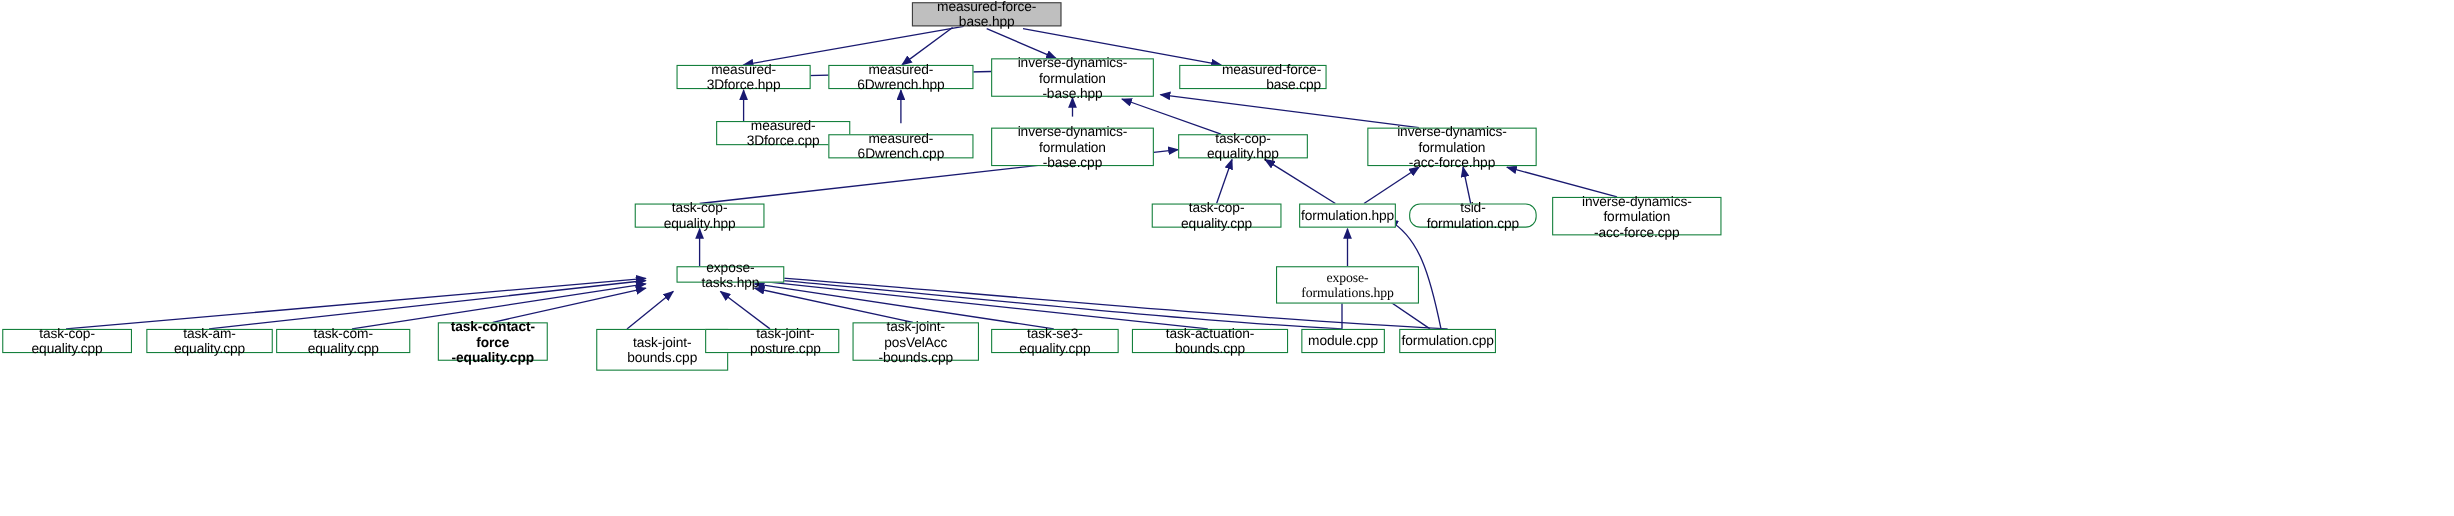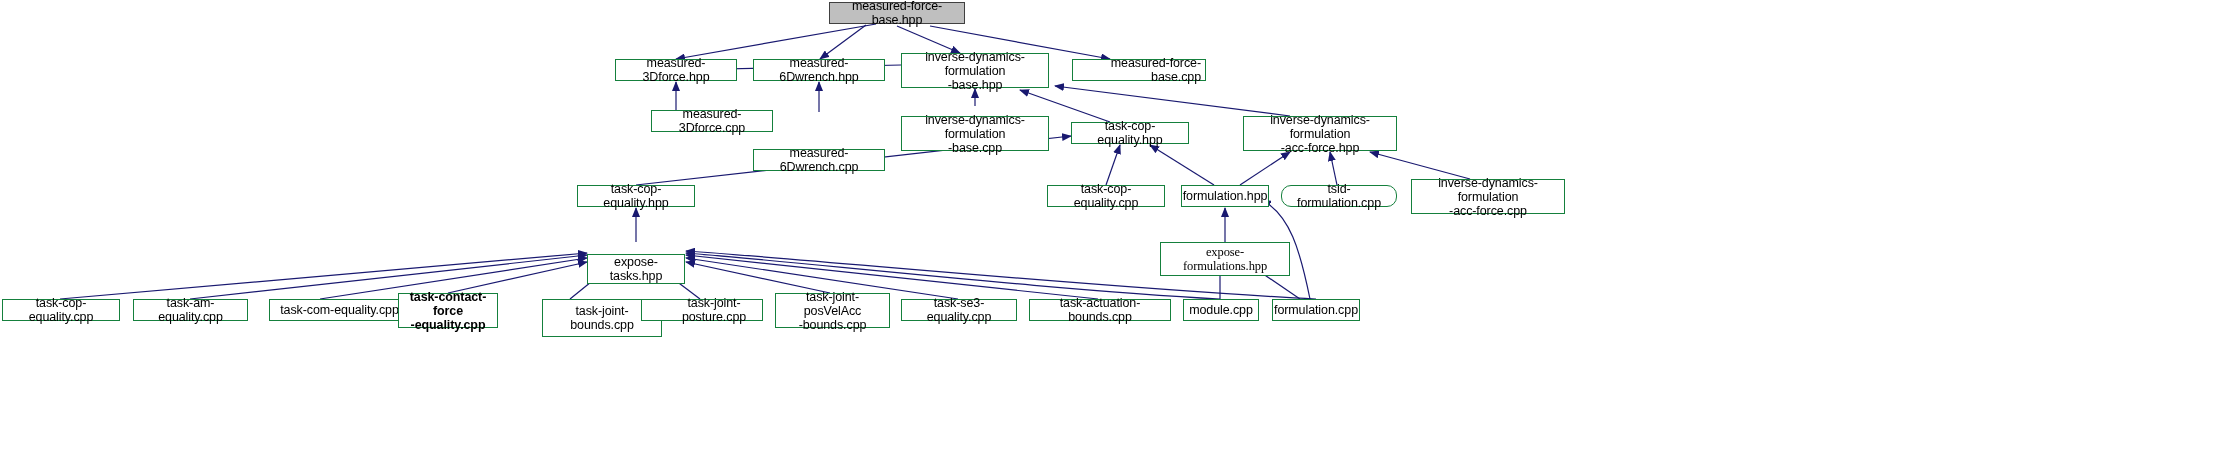--- a/index.html
+++ b/index.html
@@ -59,37 +59,37 @@
       </g>
   </svg>
   <div id="nodes-layer">
       <div class="node root" style="left: 829px; top: 2px; width: 136px; height: 22px;"><span class="label">measured-force-base.hpp</span></div>
       <div class="node" style="left: 615px; top: 59px; width: 122px; height: 22px;"><span class="label">measured-3Dforce.hpp</span></div>
       <div class="node" style="left: 753px; top: 59px; width: 132px; height: 22px;"><span class="label">measured-6Dwrench.hpp</span></div>
       <div class="node" style="left: 901px; top: 53px; width: 148px; height: 35px;"><span class="label">inverse-dynamics-formulation
 -base.hpp</span></div>
       <div class="node" style="left: 1072px; top: 59px; width: 134px; height: 22px; text-align: right;"><span class="label">measured-force-base.cpp</span></div>
       <div class="node" style="left: 615px; top: 110px; width: 122px; height: 22px; margin-left: 36px;"><span class="label">measured-3Dforce.cpp</span></div>
-      <div class="node" style="left: 753px; top: 122px; width: 132px; height: 22px; margin-top: 27px;"><span class="label">measured-6Dwrench.cpp</span></div>
+      <div class="node" style="left: 753px; top: 122px; width: 132px; height: 22px;"><span class="label">measured-6Dwrench.cpp</span></div>
       <div class="node" style="left: 901px; top: 116px; width: 148px; height: 35px;"><span class="label">inverse-dynamics-formulation
 -base.cpp</span></div>
       <div class="node" style="left: 1071px; top: 122px; width: 118px; height: 22px;"><span class="label">task-cop-equality.hpp</span></div>
       <div class="node" style="left: 1243px; top: 116px; width: 154px; height: 35px;"><span class="label">inverse-dynamics-formulation
 -acc-force.hpp</span></div>
       <div class="node" style="left: 1047px; top: 185px; width: 118px; height: 22px;"><span class="label">task-cop-equality.cpp</span></div>
       <div class="node" style="left: 1181px; top: 185px; width: 88px; height: 22px;"><span class="label">formulation.hpp</span></div>
       <div class="node" style="left: 1281px; top: 185px; width: 116px; height: 22px; border-radius: 10px;"><span class="label">tsid-formulation.cpp</span></div>
       <div class="node" style="left: 1411px; top: 179px; width: 154px; height: 35px;"><span class="label">inverse-dynamics-formulation
 -acc-force.cpp</span></div>
       <div class="node" style="left: 577px; top: 185px; width: 118px; height: 22px;"><span class="label">task-cop-equality.hpp</span></div>
-      <div class="node" style="left: 587px; top: 242px; width: 98px; height: 30px; margin-top: 12px;"><span class="label">expose-tasks.hpp</span></div>
+      <div class="node" style="left: 615px; top: 242px; width: 98px; height: 15px;"><span class="label">expose-tasks.hpp</span></div>
       <div class="node" style="left: 1160px; top: 242px; width: 130px; height: 34px; font-family: Liberation Serif, serif;"><span class="label">expose-formulations.hpp</span></div>
       <div class="node" style="left: 2px; top: 299px; width: 118px; height: 22px;"><span class="label">task-cop-equality.cpp</span></div>
       <div class="node" style="left: 133px; top: 299px; width: 115px; height: 22px;"><span class="label">task-am-equality.cpp</span></div>
-      <div class="node" style="left: 269px; top: 299px; width: 141px; height: 22px;"><span class="label">task-com-equality.cpp</span></div>
+      <div class="node" style="left: 251px; top: 299px; width: 122px; height: 22px;"><span class="label">task-com-equality.cpp</span></div>
       <div class="node" style="left: 398px; top: 293px; width: 100px; height: 35px; font-weight: bold;"><span class="label">task-contact-force
 -equality.cpp</span></div>
       <div class="node" style="left: 510px; top: 299px; width: 120px; height: 38px; margin-left: 32px;"><span class="label">task-joint-bounds.cpp</span></div>
       <div class="node" style="left: 641px; top: 299px; width: 122px; height: 22px; padding-left: 28px;"><span class="label">task-joint-posture.cpp</span></div>
       <div class="node" style="left: 775px; top: 293px; width: 115px; height: 35px;"><span class="label">task-joint-posVelAcc
 -bounds.cpp</span></div>
       <div class="node" style="left: 901px; top: 299px; width: 116px; height: 22px;"><span class="label">task-se3-equality.cpp</span></div>
       <div class="node" style="left: 1029px; top: 299px; width: 142px; height: 22px;"><span class="label">task-actuation-bounds.cpp</span></div>
       <div class="node" style="left: 1183px; top: 299px; width: 76px; height: 22px;"><span class="label">module.cpp</span></div>
       <div class="node" style="left: 1272px; top: 299px; width: 88px; height: 22px;"><span class="label">formulation.cpp</span></div>

